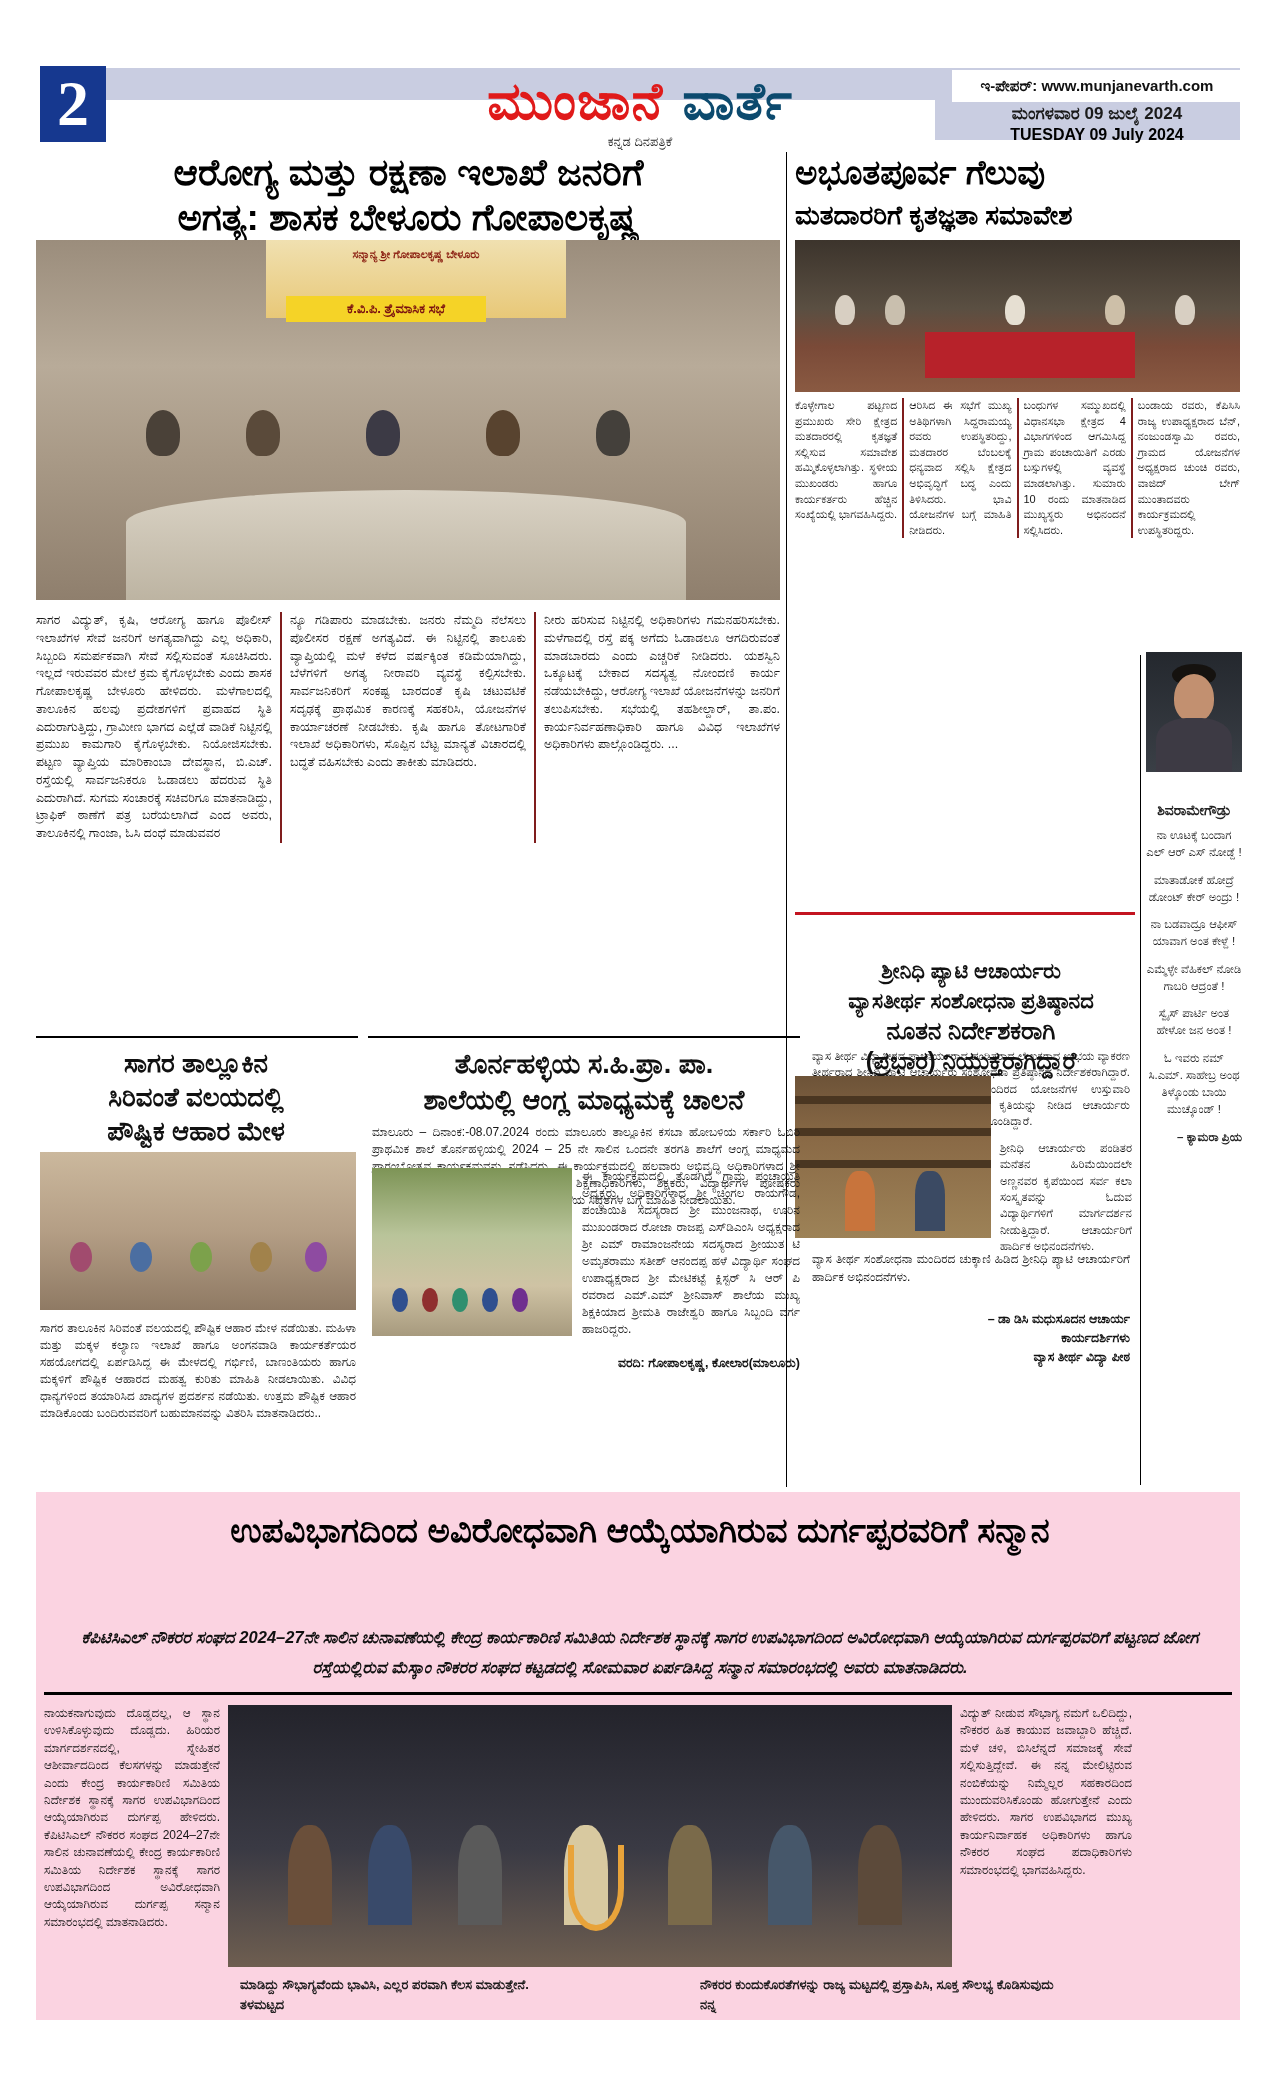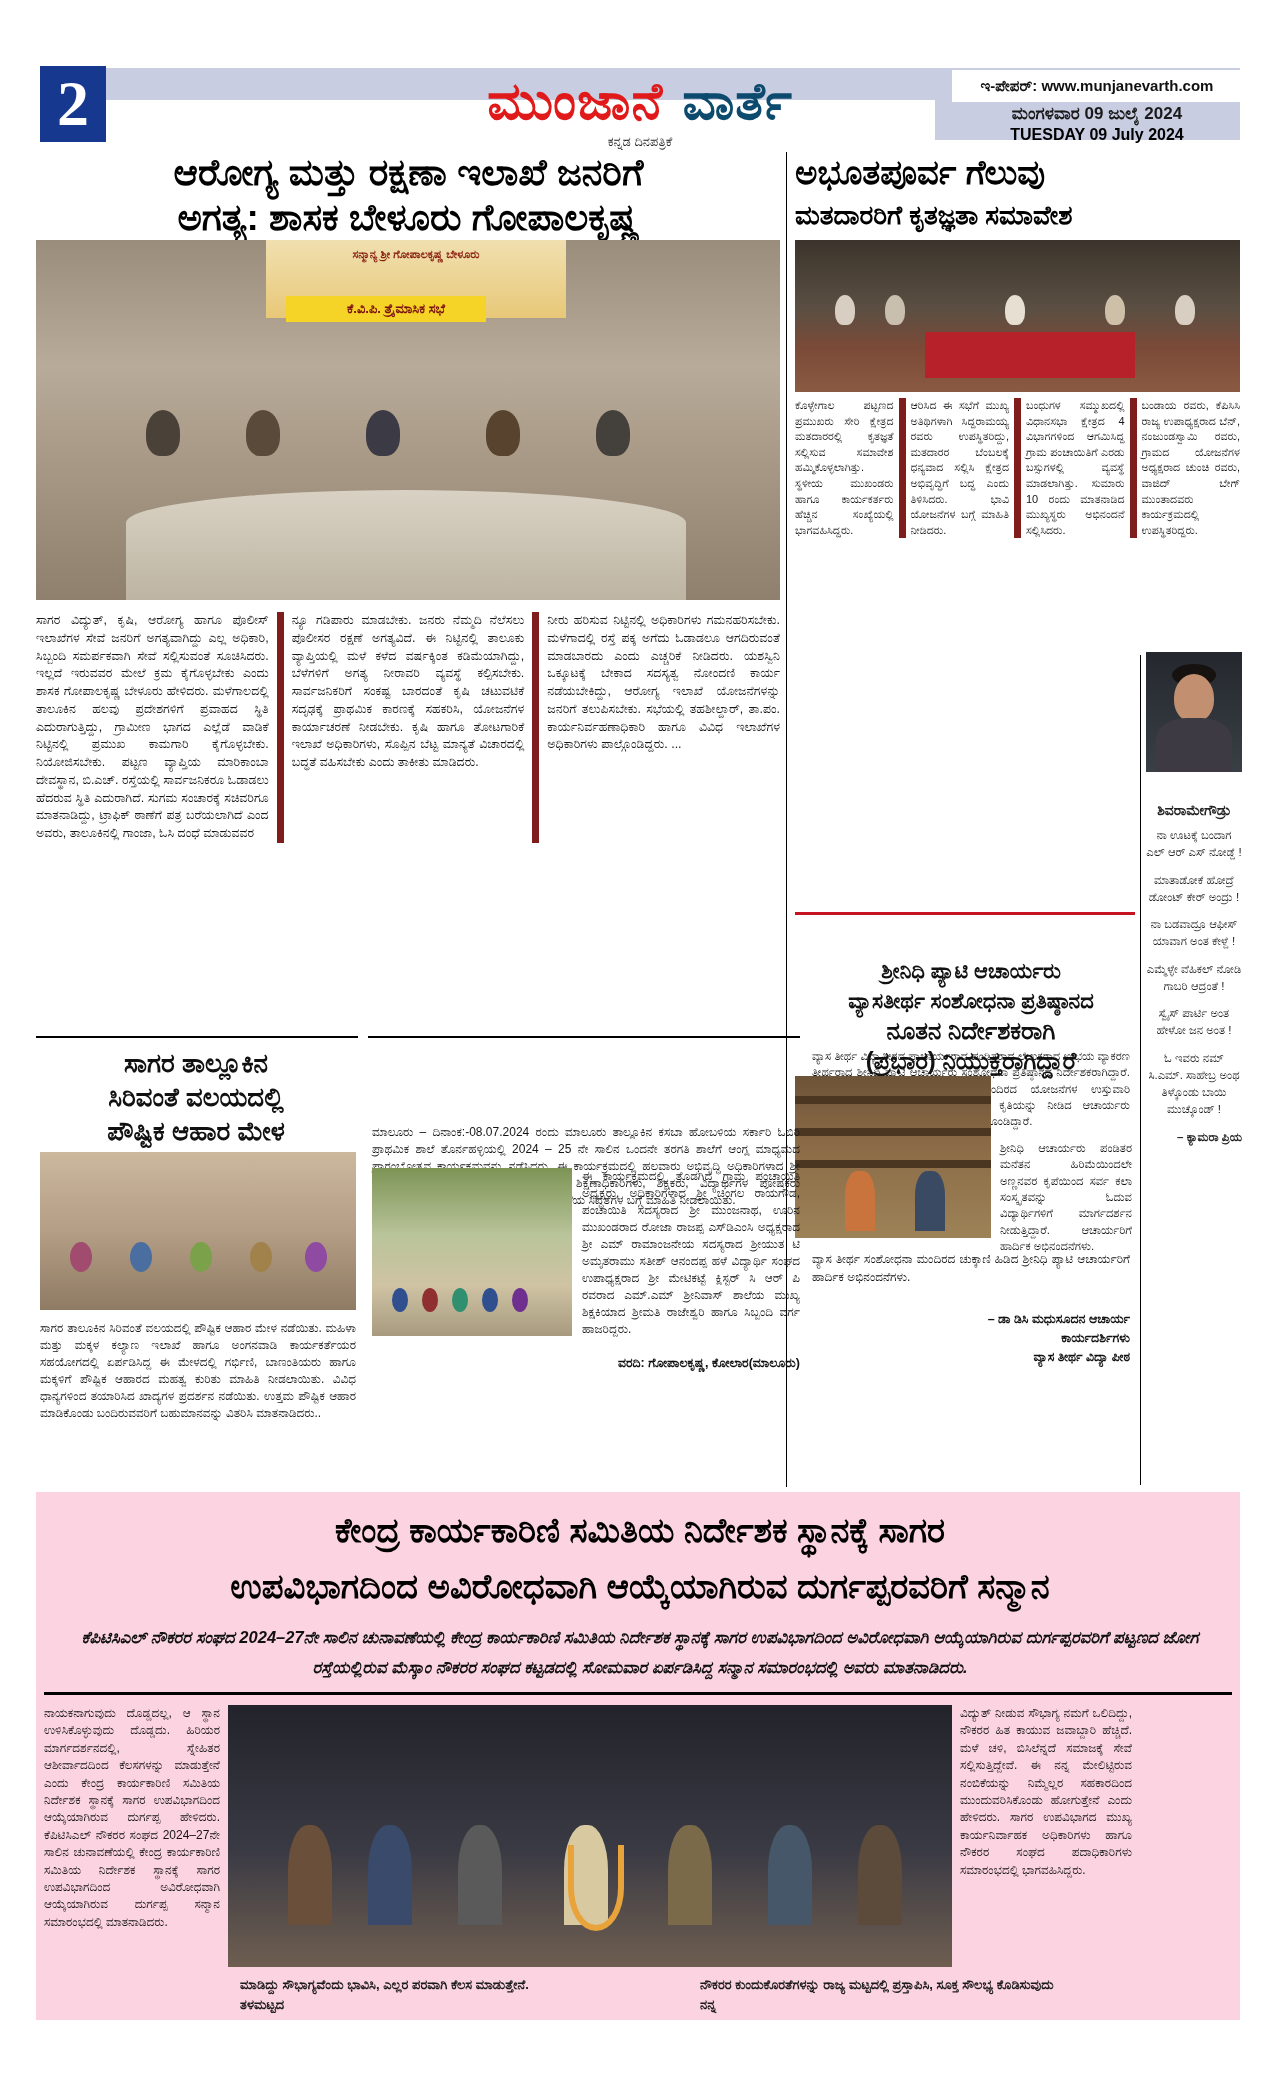--- a/index.html
+++ b/index.html
@@ -51,21 +51,21 @@
   .ph-portrait .body{left:10px;top:66px;width:76px;height:54px;border-radius:40% 40% 0 0;background:#3d3a44;}
   .ph-office{left:795px;top:1076px;width:196px;height:162px;background:linear-gradient(180deg,#6d5338 0%,#8a6a46 40%,#9d8257 100%);}
   .ph-office .shelf{left:0;width:100%;height:8px;background:#4a3621;}
   .ph-office .p{width:30px;height:60px;border-radius:40% 40% 0 0;top:95px;}
   .ph-felicitation{left:228px;top:1705px;width:724px;height:262px;background:linear-gradient(180deg,#23232b 0%,#3a3a44 55%,#6e5e50 100%);}
   .ph-felicitation .p{width:44px;height:100px;border-radius:45% 45% 0 0;top:120px;}
   .ph-felicitation .garland{left:340px;top:140px;width:44px;height:80px;border:6px solid #e8a33a;border-top:none;border-radius:0 0 50% 50%;}
   
   .cols{position:absolute;display:flex;}
   .col{font-size:12.5px;line-height:1.42;text-align:justify;color:#151515;}
-  .col+.col{border-left:7px solid #7f1d1d;}
+  .col+.col{border-left:2px solid #7f1d1d;}
   .subhead-left{position:absolute;left:36px;top:1046px;width:320px;text-align:center;font-weight:bold;
                 font-size:26px;line-height:34px;}
   .subhead-mid{position:absolute;left:368px;top:1046px;width:432px;text-align:center;font-weight:bold;
                font-size:27px;line-height:36px;}
   .subhead-srinidhi{position:absolute;left:812px;top:920px;width:318px;text-align:center;font-weight:bold;
                     font-size:21px;line-height:30px;margin-top:36px;}
   .byline{font-weight:bold;text-align:right;font-size:12.5px;margin-top:4px;}
   .sig{font-weight:bold;text-align:right;font-size:12.5px;line-height:1.5;}
   .poem{position:absolute;left:1146px;top:800px;width:96px;font-size:11.5px;line-height:1.5;text-align:center;color:#222;}
   .poem .nm{font-weight:bold;font-size:14px;margin-bottom:6px;}
@@ -192,34 +192,37 @@
   <div class="photo ph-anganwadi">
     <div class="lay p" style="left:30px;background:#a14b6e;"></div>
     <div class="lay p" style="left:90px;background:#4b6ea1;"></div>
     <div class="lay p" style="left:150px;background:#7ca14b;"></div>
     <div class="lay p" style="left:210px;background:#a1824b;"></div>
     <div class="lay p" style="left:265px;background:#8e4ba1;"></div>
   </div>
   <div class="abs col" style="left:40px;top:1320px;width:316px;font-size:12px;">ಸಾಗರ ತಾಲೂಕಿನ ಸಿರಿವಂತೆ ವಲಯದಲ್ಲಿ ಪೌಷ್ಟಿಕ ಆಹಾರ ಮೇಳ ನಡೆಯಿತು. ಮಹಿಳಾ ಮತ್ತು ಮಕ್ಕಳ ಕಲ್ಯಾಣ ಇಲಾಖೆ ಹಾಗೂ ಅಂಗನವಾಡಿ ಕಾರ್ಯಕರ್ತೆಯರ ಸಹಯೋಗದಲ್ಲಿ ಏರ್ಪಡಿಸಿದ್ದ ಈ ಮೇಳದಲ್ಲಿ ಗರ್ಭಿಣಿ, ಬಾಣಂತಿಯರು ಹಾಗೂ ಮಕ್ಕಳಿಗೆ ಪೌಷ್ಟಿಕ ಆಹಾರದ ಮಹತ್ವ ಕುರಿತು ಮಾಹಿತಿ ನೀಡಲಾಯಿತು. ವಿವಿಧ ಧಾನ್ಯಗಳಿಂದ ತಯಾರಿಸಿದ ಖಾದ್ಯಗಳ ಪ್ರದರ್ಶನ ನಡೆಯಿತು. ಉತ್ತಮ ಪೌಷ್ಟಿಕ ಆಹಾರ ಮಾಡಿಕೊಂಡು ಬಂದಿರುವವರಿಗೆ ಬಹುಮಾನವನ್ನು ವಿತರಿಸಿ ಮಾತನಾಡಿದರು..</div>
 
   <div class="hline" style="left:368px;top:1036px;width:432px;"></div>
+  <div class="subhead-mid">
+    <div>ತೊರ್ನಹಳ್ಳಿಯ ಸ.ಹಿ.ಪ್ರಾ. ಪಾ.</div>
+    <div>ಶಾಲೆಯಲ್ಲಿ ಆಂಗ್ಲ ಮಾಧ್ಯಮಕ್ಕೆ ಚಾಲನೆ</div>
+  </div>
   <div class="abs col" style="left:372px;top:1124px;width:428px;font-size:12px;">ಮಾಲೂರು – ದಿನಾಂಕ:-08.07.2024 ರಂದು ಮಾಲೂರು ತಾಲ್ಲೂಕಿನ ಕಸಬಾ ಹೋಬಳಿಯ ಸರ್ಕಾರಿ ಓಬಿರಿ ಪ್ರಾಥಮಿಕ ಶಾಲೆ ತೊರ್ನಹಳ್ಳಿಯಲ್ಲಿ 2024 – 25 ನೇ ಸಾಲಿನ ಒಂದನೇ ತರಗತಿ ಶಾಲೆಗೆ ಆಂಗ್ಲ ಮಾಧ್ಯಮದ ಪ್ರಾರಂಭೋತ್ಸವ ಕಾರ್ಯಕ್ರಮವನ್ನು ನಡೆಸಿದರು. ಈ ಕಾರ್ಯಕ್ರಮದಲ್ಲಿ ಹಲವಾರು ಅಭಿವೃದ್ಧಿ ಅಧಿಕಾರಿಗಳಾದ ಶ್ರೀ ಎಸ್.ಆರ್. ಗೌಡ ರವರು, ಮಾಲೂರು ಕ್ಷೇತ್ರ ಶಿಕ್ಷಣಾಧಿಕಾರಿಗಳು, ಶಿಕ್ಷಕರು, ವಿದ್ಯಾರ್ಥಿಗಳ ಪೋಷಕರು ಭಾಗವಹಿಸಿದ್ದರು. ಮಕ್ಕಳಿಗೆ ಆಂಗ್ಲ ಮಾಧ್ಯಮ ಬೋಧನೆಯ ಸಿದ್ಧತೆಗಳ ಬಗ್ಗೆ ಮಾಹಿತಿ ನೀಡಲಾಯಿತು.</div>
   <div class="photo ph-school">
     <div class="lay p" style="left:20px;"></div>
     <div class="lay p" style="left:50px;background:#8f2f2f;"></div>
     <div class="lay p" style="left:80px;background:#2f8f6f;"></div>
     <div class="lay p" style="left:110px;background:#2f4f8f;"></div>
     <div class="lay p" style="left:140px;background:#6f2f8f;"></div>
   </div>
   <div class="abs col" style="left:582px;top:1168px;width:218px;font-size:12px;">ಈ ಕಾರ್ಯಕ್ರಮದಲ್ಲಿ ತೊಡಗಿದ ಗ್ರಾಮ ಪಂಚಾಯಿತಿ ಅಧ್ಯಕ್ಷರು, ಅಧಿಕಾರಿಗಳಾದ ಶ್ರೀ ಚಿಂಗಲ ರಾಯಗೌಡ, ಪಂಚಾಯಿತಿ ಸದಸ್ಯರಾದ ಶ್ರೀ ಮುಂಜನಾಥ, ಊರಿನ ಮುಖಂಡರಾದ ರೋಜಾ ರಾಜಪ್ಪ ಎಸ್‌ಡಿಎಂಸಿ ಅಧ್ಯಕ್ಷರಾದ ಶ್ರೀ ಎಮ್ ರಾಮಾಂಜನೇಯ ಸದಸ್ಯರಾದ ಶ್ರೀಯುತ ಟಿ ಅಮೃತರಾಮು ಸತೀಶ್ ಆನಂದಪ್ಪ ಹಳೆ ವಿದ್ಯಾರ್ಥಿ ಸಂಘದ ಉಪಾಧ್ಯಕ್ಷರಾದ ಶ್ರೀ ಮೇಟಿಕಟ್ಟೆ ಕ್ಲಿಸ್ಟರ್ ಸಿ ಆರ್ ಪಿ ರವರಾದ ಎಮ್.ಎಮ್ ಶ್ರೀನಿವಾಸ್ ಶಾಲೆಯ ಮುಖ್ಯ ಶಿಕ್ಷಕಿಯಾದ ಶ್ರೀಮತಿ ರಾಜೇಶ್ವರಿ ಹಾಗೂ ಸಿಬ್ಬಂದಿ ವರ್ಗ ಹಾಜರಿದ್ದರು.</div>
   <div class="abs byline" style="left:372px;top:1352px;width:428px;">ವರದಿ: ಗೋಪಾಲಕೃಷ್ಣ, ಕೋಲಾರ(ಮಾಲೂರು)</div>
 
   <div class="pink"></div>
   <div class="pink-headline">
-    <div>ಕೇಂದ್ರ ಕಾರ್ಯಕಾರಿಣಿ ಸಮಿತಿಯ ನಿರ್ದೇಶಕ ಸ್ಥಾನಕ್ಕೆ ಸಾಗರ</div>
     <div>ಉಪವಿಭಾಗದಿಂದ ಅವಿರೋಧವಾಗಿ ಆಯ್ಕೆಯಾಗಿರುವ ದುರ್ಗಪ್ಪರವರಿಗೆ ಸನ್ಮಾನ</div>
   </div>
   <div class="pink-sub">ಕೆಪಿಟಿಸಿಎಲ್ ನೌಕರರ ಸಂಘದ 2024–27ನೇ ಸಾಲಿನ ಚುನಾವಣೆಯಲ್ಲಿ ಕೇಂದ್ರ ಕಾರ್ಯಕಾರಿಣಿ ಸಮಿತಿಯ ನಿರ್ದೇಶಕ ಸ್ಥಾನಕ್ಕೆ ಸಾಗರ ಉಪವಿಭಾಗದಿಂದ ಅವಿರೋಧವಾಗಿ ಆಯ್ಕೆಯಾಗಿರುವ ದುರ್ಗಪ್ಪರವರಿಗೆ ಪಟ್ಟಣದ ಜೋಗ ರಸ್ತೆಯಲ್ಲಿರುವ ಮೆಸ್ಕಾಂ ನೌಕರರ ಸಂಘದ ಕಟ್ಟಡದಲ್ಲಿ ಸೋಮವಾರ ಏರ್ಪಡಿಸಿದ್ದ ಸನ್ಮಾನ ಸಮಾರಂಭದಲ್ಲಿ ಅವರು ಮಾತನಾಡಿದರು.</div>
   <div class="pink-rule"></div>
 
   <div class="pinkcol" style="left:44px;top:1705px;width:176px;">ನಾಯಕನಾಗುವುದು ದೊಡ್ಡದಲ್ಲ, ಆ ಸ್ಥಾನ ಉಳಿಸಿಕೊಳ್ಳುವುದು ದೊಡ್ಡದು. ಹಿರಿಯರ ಮಾರ್ಗದರ್ಶನದಲ್ಲಿ, ಸ್ನೇಹಿತರ ಆಶೀರ್ವಾದದಿಂದ ಕೆಲಸಗಳನ್ನು ಮಾಡುತ್ತೇನೆ ಎಂದು ಕೇಂದ್ರ ಕಾರ್ಯಕಾರಿಣಿ ಸಮಿತಿಯ ನಿರ್ದೇಶಕ ಸ್ಥಾನಕ್ಕೆ ಸಾಗರ ಉಪವಿಭಾಗದಿಂದ ಆಯ್ಕೆಯಾಗಿರುವ ದುರ್ಗಪ್ಪ ಹೇಳಿದರು. ಕೆಪಿಟಿಸಿಎಲ್ ನೌಕರರ ಸಂಘದ 2024–27ನೇ ಸಾಲಿನ ಚುನಾವಣೆಯಲ್ಲಿ ಕೇಂದ್ರ ಕಾರ್ಯಕಾರಿಣಿ ಸಮಿತಿಯ ನಿರ್ದೇಶಕ ಸ್ಥಾನಕ್ಕೆ ಸಾಗರ ಉಪವಿಭಾಗದಿಂದ ಅವಿರೋಧವಾಗಿ ಆಯ್ಕೆಯಾಗಿರುವ ದುರ್ಗಪ್ಪ ಸನ್ಮಾನ ಸಮಾರಂಭದಲ್ಲಿ ಮಾತನಾಡಿದರು.</div>
 
   <div class="photo ph-felicitation">
     <div class="lay p" style="left:60px;background:#6a4f3a;"></div>
     <div class="lay p" style="left:140px;background:#394a6a;"></div>

